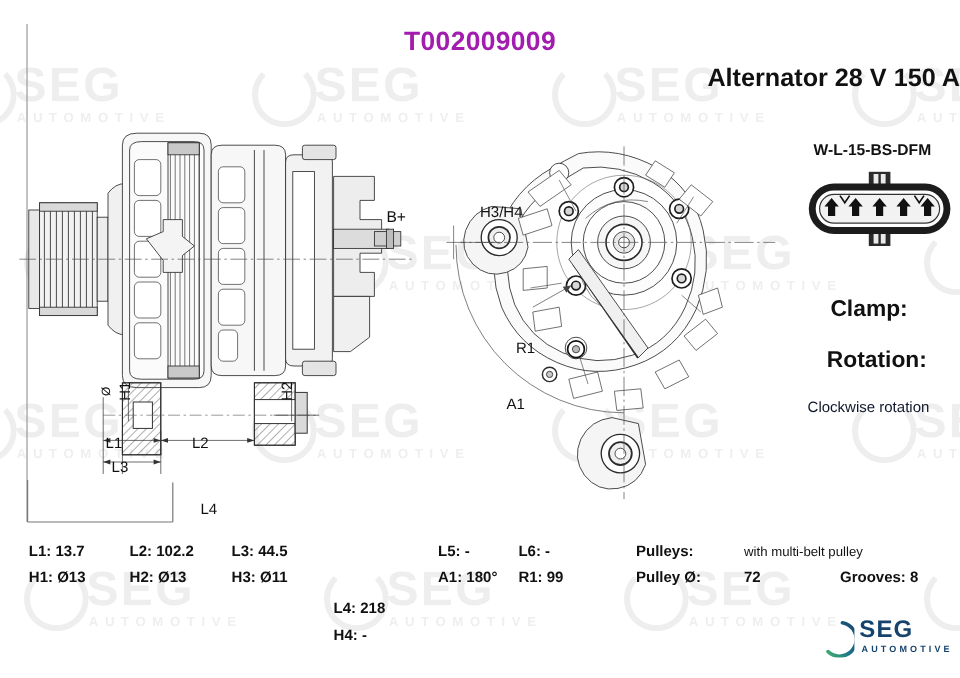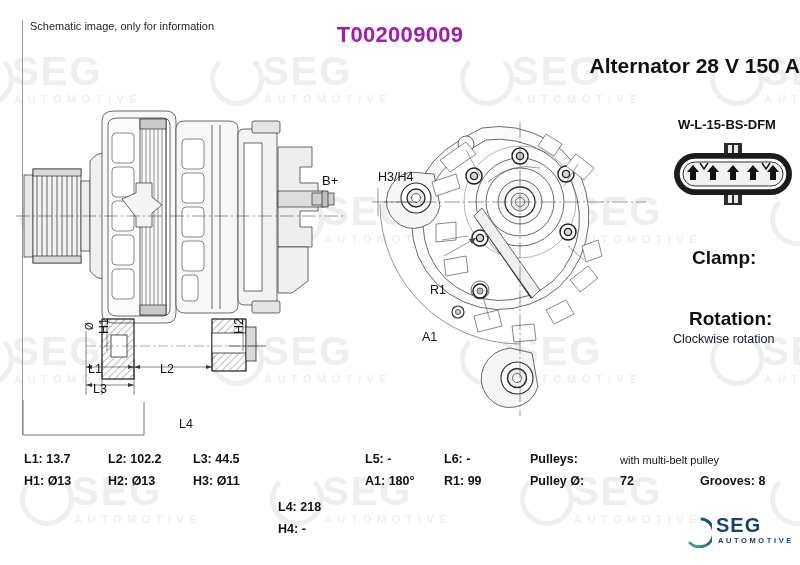--- a/index.html
+++ b/index.html
@@ -46,21 +46,21 @@
 
   
   .info{position:absolute;z-index:6;}
   .info-h{font-size:19px;font-weight:bold;color:#111;}
   .info-v{font-size:13px;font-weight:bold;color:#111;text-align:center;}
   .info-v-reg{font-size:12.5px;color:#0f172a;}
   #plug-title{left:684px;top:89px;}
   #plug-value{left:678px;top:117px;}
   #clamp-title{left:692px;top:227px;margin-top:20px;}
   #clamp-value{left:604px;top:264px;}
-  #rot-title{left:689px;top:308px;text-align:right;}
+  #rot-title{left:689px;top:290px;text-align:right;}
   #rot-value{left:673px;top:332px;}
 
   
   #connector{position:absolute;left:672px;top:143px;width:122px;height:62px;z-index:6;}
 
   
   #frame{
     position:absolute;left:22px;top:20px;width:755px;height:415px;
     border-left:1px solid #9a9a9a;border-bottom:0;border-top:0;border-right:0;
     z-index:2;
@@ -68,43 +68,43 @@
 
   
   .dwg{position:absolute;z-index:4;}
   #left-dwg{left:16px;top:95px;}
   #right-dwg{left:370px;top:120px;}
 
   
   .dim{position:absolute;font-size:12.5px;color:#111;z-index:7;}
   .dim-rot{transform:rotate(-90deg);transform-origin:left top;}
   #lbl-bplus{left:322px;top:173px;font-size:13px;}
-  #lbl-h3h4{left:378px;top:170px;}
+  #lbl-h3h4{left:400px;top:170px;}
   #lbl-r1{left:430px;top:283px;}
   #lbl-a1{left:422px;top:330px;}
   #lbl-h1{left:97px;top:334px;}
   #lbl-h1-dia{left:84px;top:330px;font-size:10px;}
   #lbl-h2{left:232px;top:334px;}
   #lbl-l1{left:88px;top:362px;}
   #lbl-l2{left:160px;top:362px;}
   #lbl-l3{left:93px;top:382px;}
-  #lbl-l4{left:167px;top:417px;margin-left:12px;}
+  #lbl-l4{left:167px;top:417px;}
 
   
   #specs{position:absolute;left:0;top:452px;width:800px;height:52px;z-index:6;}
   .sp{position:absolute;font-size:12.5px;font-weight:bold;color:#111;white-space:nowrap;}
   .sp-reg{position:absolute;font-size:11px;font-weight:normal;color:#111;white-space:nowrap;}
   .row1{top:0px;}
   .row2{top:22px;}
   .c1{left:24px;}
   .c2{left:108px;}
   .c3{left:193px;}
   .c4{left:278px;margin-top:48px;}
   .c5{left:365px;}
-  .c6{left:444px;text-align:right;}
+  .c6{left:432px;text-align:right;}
   .c7{left:530px;}
   .c8{left:620px;}
   .c9{left:700px;}
 
   
   #logo{position:absolute;left:678px;top:512px;width:110px;height:42px;z-index:6;}
   #logo .lg-text{position:absolute;left:38px;top:2px;font-size:20px;font-weight:bold;color:#16436e;letter-spacing:1px;}
   #logo .lg-sub{position:absolute;left:40px;top:24px;font-size:7.5px;font-weight:bold;color:#16436e;letter-spacing:2.6px;}
 </style>
 </head>
@@ -186,21 +186,20 @@
         <div class="wmseg">SEG</div>
         <div class="wmauto">AUTOMOTIVE</div>
       </div>
       <div class="wm" style="left: 770px; top: 470px;">
         <div class="wmring"></div>
       </div>
     </div>
 
   <div id="frame"></div>
 
-  <div class="schem-note">Schematic image, only for information</div>
   <div class="title-main">T002009009</div>
   <div class="title-sub">Alternator 28 V 150 A</div>
 
   <svg class="dwg" id="left-dwg" width="330" height="330" viewBox="0 0 330 330">
     <g fill="none" stroke="#2b2b2b" stroke-width="0.7">
 
       <rect x="8" y="80" width="9" height="82" fill="#e8e8e8"></rect>
       <rect x="17" y="74" width="48" height="94" fill="#f2f2f2"></rect>
       <g stroke="#444" stroke-width="0.8">
         <line x1="21" y1="74" x2="21" y2="168"></line>

